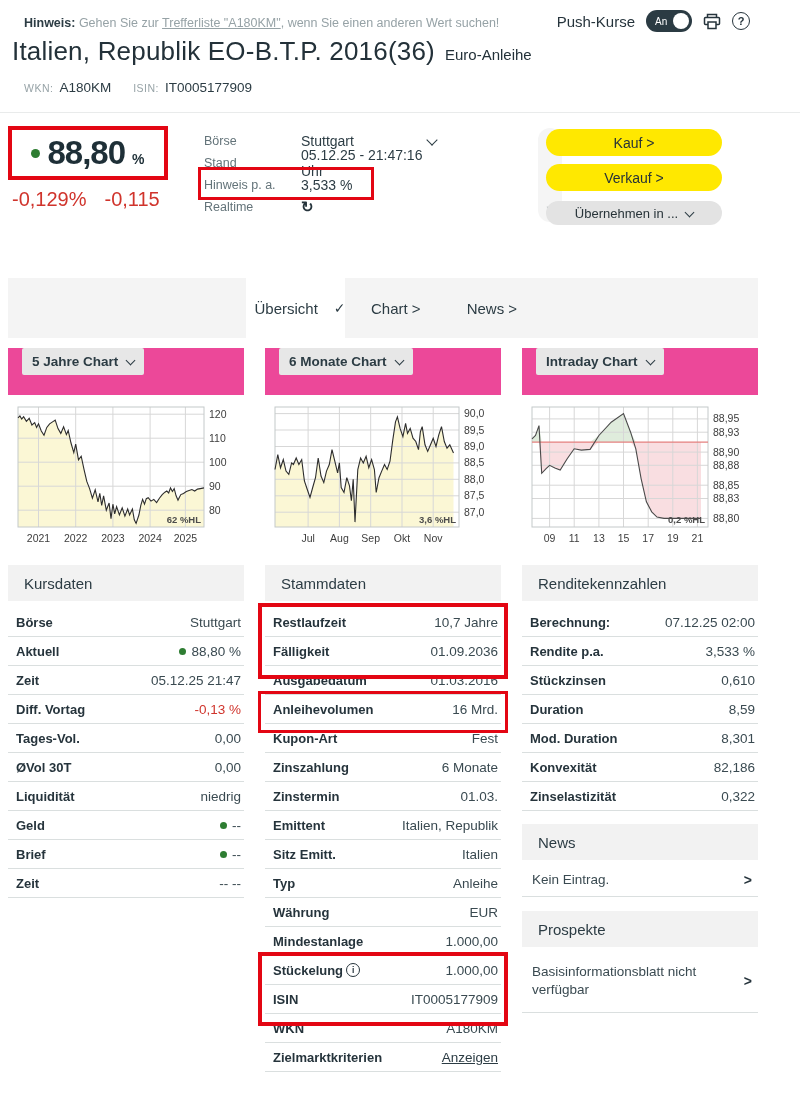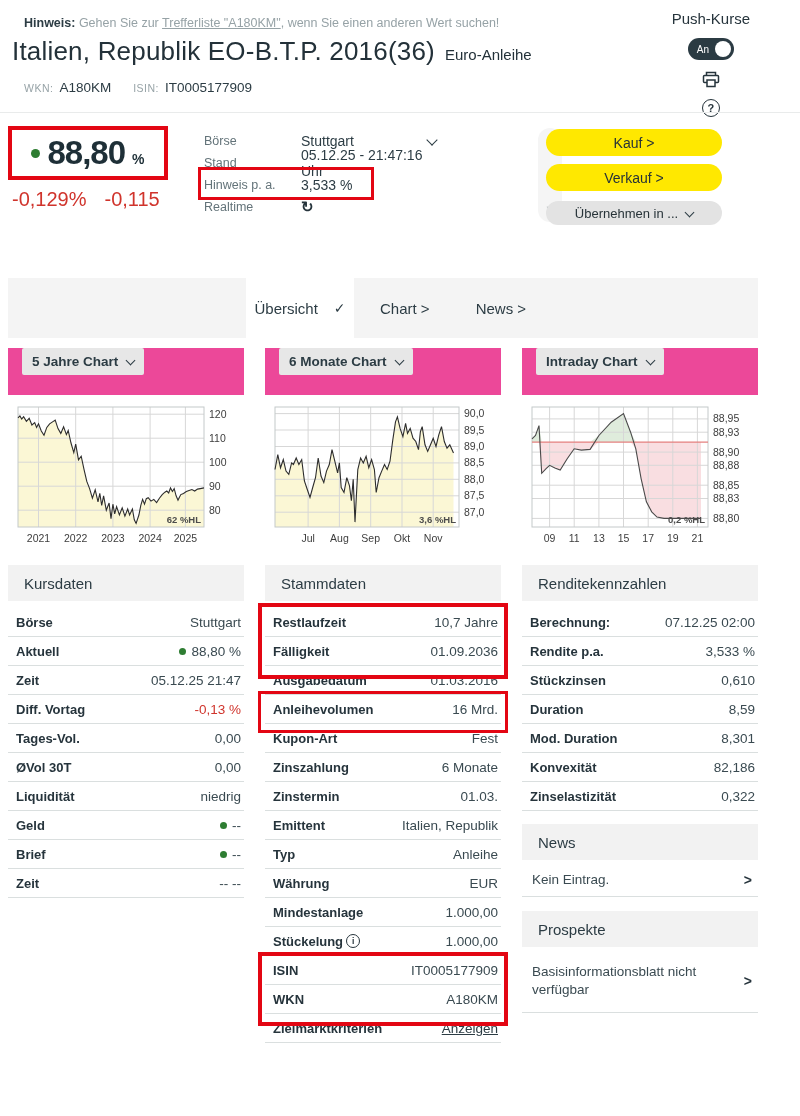--- a/index.html
+++ b/index.html
@@ -2,21 +2,21 @@
 <html style="--brand-yellow: #ffe800; --annotation-red: #e30613; --negative-red: #d0342c; --positive-green: #2e7d32; --dark-text: #26343c;"><head>
 <meta charset="utf-8">
 <style>
   html,body{margin:0;padding:0;background:#fff;}
   .page{position:relative;width:800px;height:1116px;background:#fff;overflow:hidden;
         font-family:"Liberation Sans",sans-serif;color:var(--dark-text,#26343c);}
   
   .hinweis{position:absolute;left:24px;top:16px;font-size:12.5px;color:#96a2a6;}
   .hinweis b{color:#2c3c44;font-weight:bold;}
   .hlink{color:#96a2a6;text-decoration:underline;cursor:pointer;}
-  .pushcluster{position:absolute;right:50px;top:10px;display:flex;align-items:center;gap:11px;flex-direction:column;}
+  .pushcluster{position:absolute;right:50px;top:10px;display:flex;align-items:center;gap:11px;}
   .pushlabel{font-size:15px;color:#26343c;}
   .toggle{width:46px;height:22px;border-radius:11px;background:#2b3b43;display:inline-flex;align-items:center;cursor:pointer;position:relative;}
   .toggle-text{color:#fff;font-size:10px;margin-left:9px;}
   .knob{position:absolute;right:3px;width:16px;height:16px;border-radius:50%;background:#fff;}
   .printer{cursor:pointer;display:inline-flex;}
   .help{width:18px;height:18px;border-radius:50%;border:1.6px solid #26343c;display:inline-flex;align-items:center;justify-content:center;font-size:11px;font-weight:bold;cursor:pointer;box-sizing:border-box;}
   
   .titlerow{position:absolute;left:12px;top:36px;display:flex;align-items:flex-end;gap:10px;}
   .titlerow h1{margin:0;font-size:26px;font-weight:500;letter-spacing:.2px;color:#233139;}
   .ttype{font-size:15px;color:#233139;padding-bottom:4px;}
@@ -46,21 +46,21 @@
   .btncol{position:absolute;left:546px;top:129px;width:176px;display:flex;flex-direction:column;}
   .ybtn{height:27px;border:none;border-radius:14px;background:var(--brand-yellow,#ffe800);
         font-family:inherit;font-size:14px;font-weight:500;color:#273338;cursor:pointer;margin-bottom:8px;}
   .gbtn{height:24px;border:none;border-radius:12px;background:#e3e3e3;font-family:inherit;font-size:13px;color:#273338;cursor:pointer;
         display:flex;align-items:center;justify-content:center;gap:8px;margin-top:2px;}
   .gbtn .chev-down{width:6px;height:6px;}
   
   .tabbar{position:absolute;left:8px;top:278px;width:750px;height:60px;}
   .tgl{position:absolute;left:0;top:0;width:238px;height:60px;background:#f4f4f4;}
   .tab-active{position:absolute;left:238px;top:0;width:108px;height:60px;background:#fff;display:flex;align-items:center;justify-content:center;gap:16px;font-size:15px;color:#2c3c44;cursor:pointer;}
-  .tgr{position:absolute;left:346px;top:0;right:0;height:60px;background:#f4f4f4;display:flex;align-items:center;padding-left:26px;gap:46px;box-sizing:border-box;}
+  .tgr{position:absolute;left:337px;top:0;right:0;height:60px;background:#f4f4f4;display:flex;align-items:center;padding-left:26px;gap:46px;box-sizing:border-box;}
   .tab{font-size:15px;color:#2c3c44;cursor:pointer;}
   .check{font-size:14px;}
   
   .col{position:absolute;top:348px;width:236px;}
   .col1{left:8px;}.col2{left:265px;}.col3{left:522px;}
   .charthead{height:47px;background:#ec4899;display:flex;align-items:flex-start;padding-left:14px;}
   .chartdd{background:#e7e7e7;border:none;height:27px;border-radius:2px;padding:0 10px;font-family:inherit;
            font-size:13.5px;font-weight:bold;color:#2c3c44;display:flex;align-items:center;gap:9px;cursor:pointer;}
   .chartdd .chev-down{width:6px;height:6px;}
   .chartbody{height:168px;background:#fff;}
@@ -361,20 +361,26 @@
         <div class="row">
           <span class="rlabel">Zinstermin</span>
           <span class="rvalue">
             <span>01.03.</span>
           </span>
         </div>
         <div class="row">
           <span class="rlabel">Emittent</span>
           <span class="rvalue">
             <span>Italien, Republik</span>
+          </span>
+        </div>
+        <div class="row">
+          <span class="rlabel">Sitz Emitt.</span>
+          <span class="rvalue">
+            <span>Italien</span>
           </span>
         </div>
         <div class="row">
           <span class="rlabel">Typ</span>
           <span class="rvalue">
             <span>Anleihe</span>
           </span>
         </div>
         <div class="row">
           <span class="rlabel">Währung</span>

